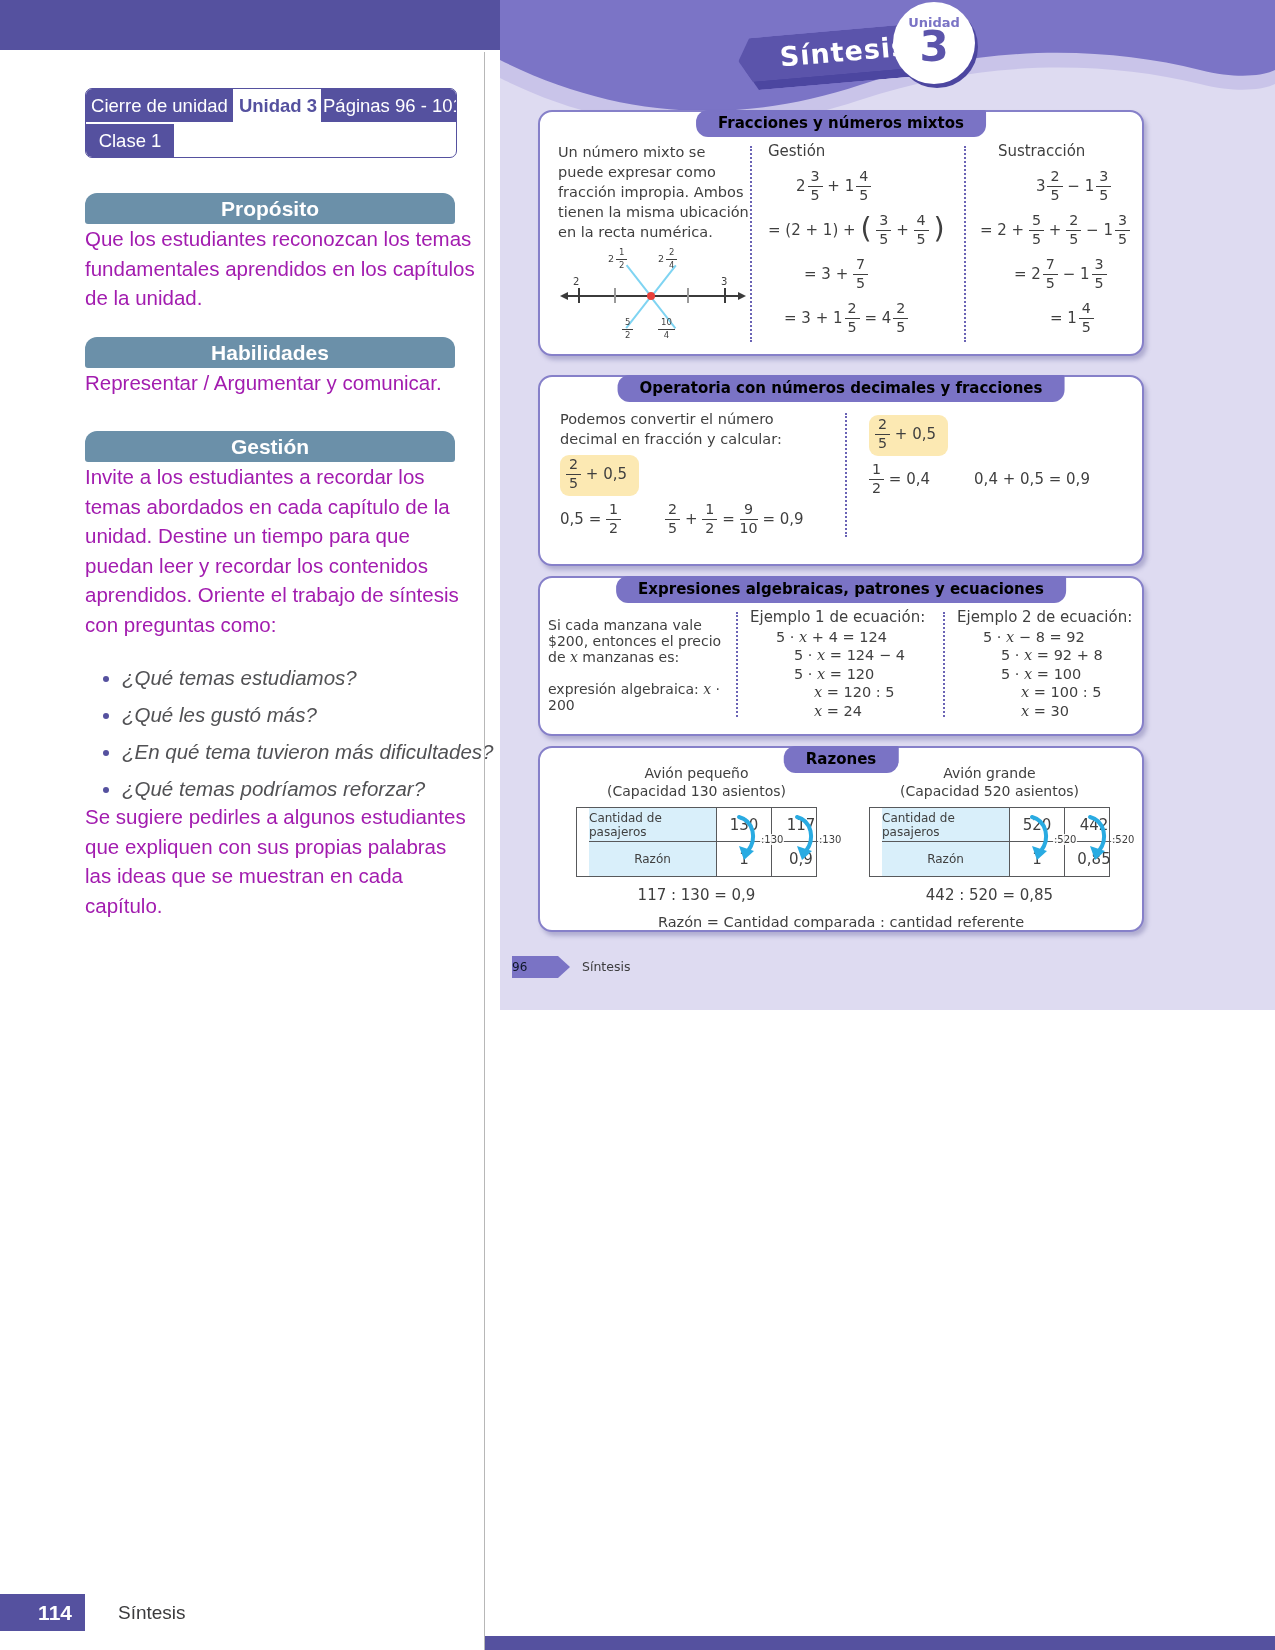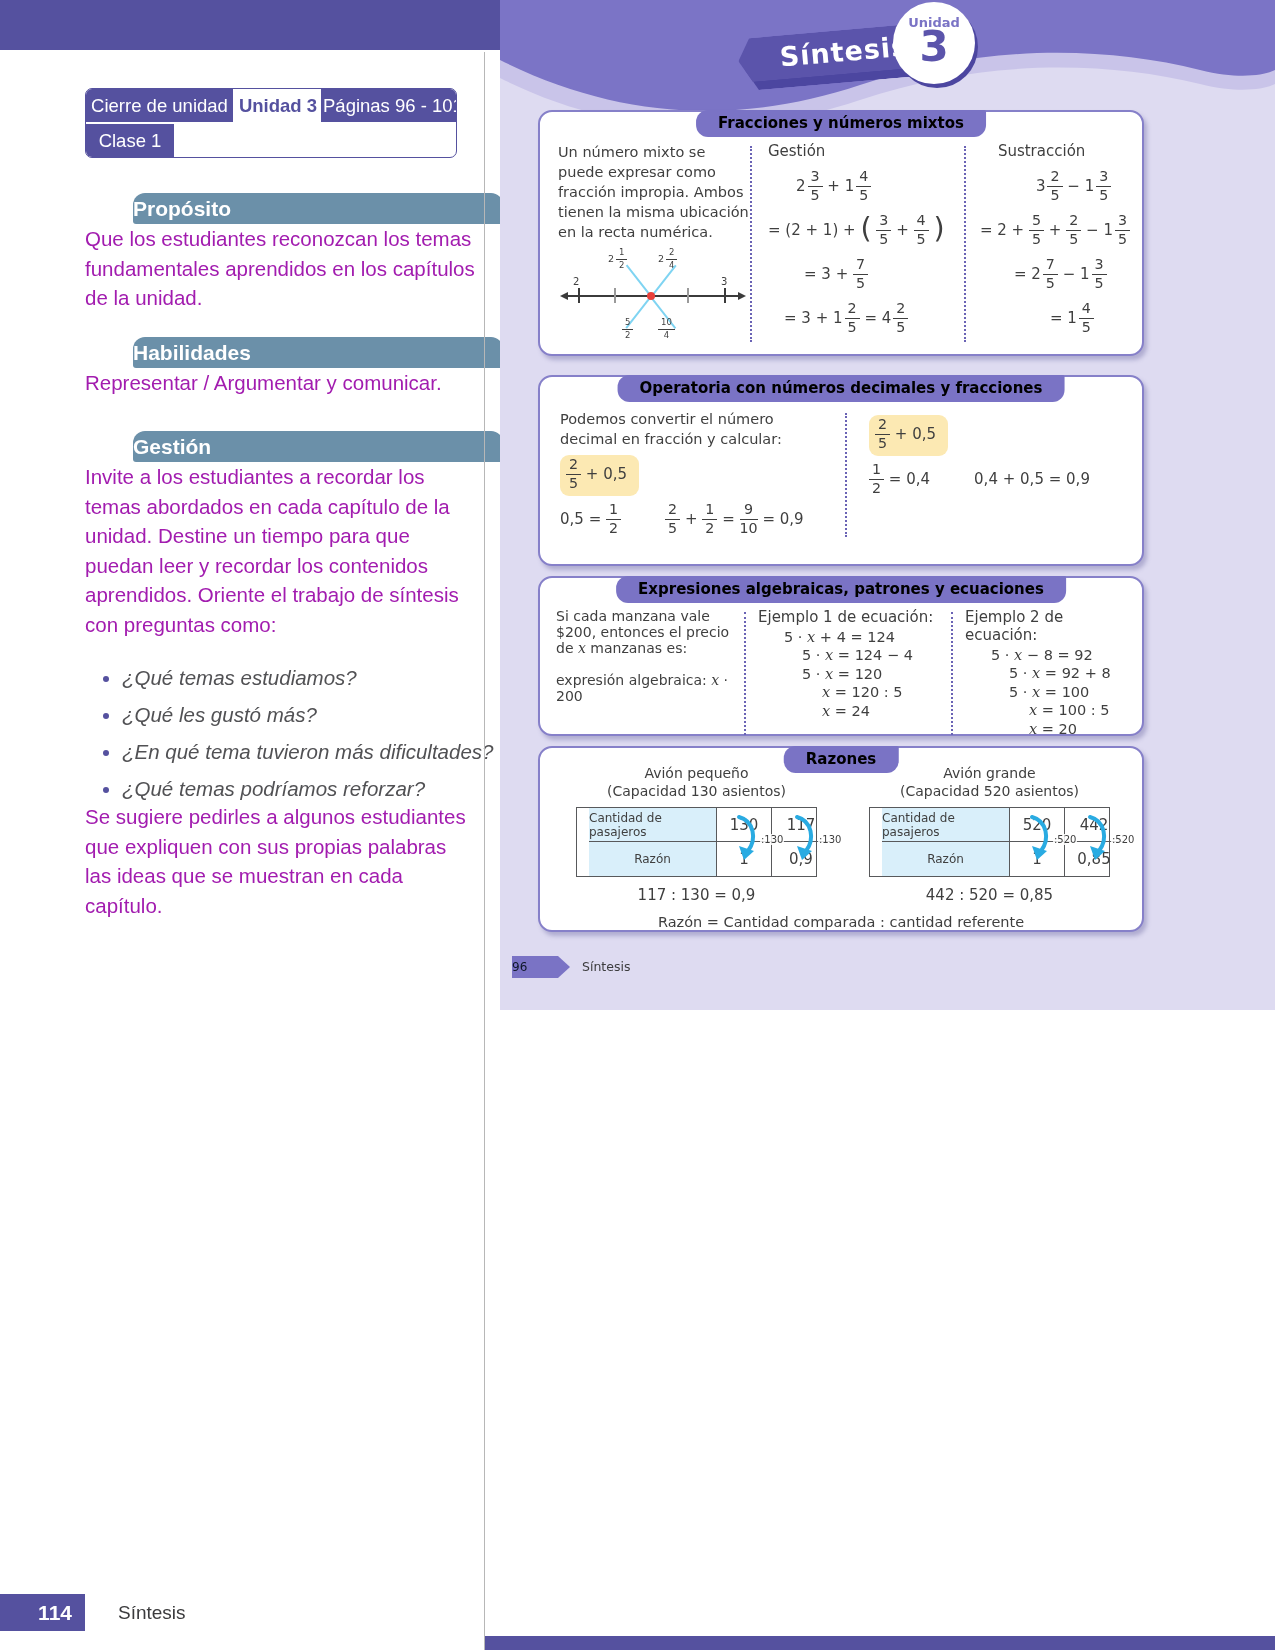--- a/index.html
+++ b/index.html
@@ -15,21 +15,21 @@
   .it-purple{background:#55519f;color:#fff;}
   .it-white{background:#fff;color:#55519f;}
   .c-cierre{width:147px;border-right:2px solid #fff;}
   .c-unidad{width:86px;font-weight:bold;}
   .c-paginas{flex:1;border-left:2px solid #55519f;}
   .r2{border-top:2px solid #fff;}
   .c-clase{width:88px;}
   .c-sint{flex:1;background:#fff;color:#55519f;border-top:1.5px solid #55519f;border-left:1.5px solid #55519f;}
 
   .sec-h{position:absolute;left:85px;width:370px;height:31px;line-height:31px;background:#6b90a9;
-         color:#fff;font-weight:bold;font-size:21px;border-radius:12px 12px 3px 3px;margin-left:48px;}
+         color:#fff;font-weight:bold;font-size:21px;text-align:center;border-radius:12px 12px 3px 3px;}
   .para{position:absolute;left:85px;width:392px;margin:0;font-size:20.5px;line-height:1.44;color:#a21caf;}
   .bullets{position:absolute;left:88px;top:666px;width:400px;margin:0;padding:0 0 0 24px;color:#55519f;}
   .bullets li{margin-bottom:13px;font-size:20.5px;margin-left:10px;}
   .bullets li span{font-style:italic;color:#515154;}
   .page-num{position:absolute;left:0;top:1594px;width:85px;height:37px;background:#55519f;color:#fff;
             font-weight:bold;font-size:21px;line-height:37px;text-align:right;padding-right:0;}
   .page-num span{margin-right:13px;}
   .page-label{position:absolute;left:118px;top:1602px;font-size:19px;color:#3b3b3d;}
   .gray-line{position:absolute;left:484px;top:52px;width:1px;height:1598px;background:#b7b7b7;}
   .bottom-strip{position:absolute;left:485px;top:1636px;width:790px;height:14px;background:#55519f;}
@@ -94,21 +94,21 @@
   .nl-cyan{position:absolute;left:93px;top:50px;width:40px;height:1.5px;background:#7fd4f2;transform-origin:0 50%;}
   .nl-dot{position:absolute;left:89px;top:46px;width:8px;height:8px;border-radius:50%;background:#e8413c;}
 
   .bx2-cols{display:flex;padding:32px 10px 6px 20px;}
   .bx2-c{width:285px;box-sizing:border-box;}
   .bx2-c.second{padding-left:22px;flex:1;}
   .hl{display:inline-block;background:#fce9b3;border-radius:9px;padding:2px 12px 4px 6px;margin:6px 0 2px 0;}
   .eq-row{display:flex;gap:44px;align-items:center;}
   .eq-row .eq{margin:4px 0;}
 
-  .bx3-cols{display:flex;padding:30px 8px 6px 16px;font-size:14px;}
+  .bx3-cols{display:flex;padding:30px 8px 6px 8px;font-size:14px;align-items:center;}
   .bx3-c1{width:188px;box-sizing:border-box;padding-right:8px;}
   .bx3-c1 .eq{white-space:normal;margin:0 0 16px 0;font-size:14px;}
   .bx3-c2{width:205px;box-sizing:border-box;padding-left:12px;}
   .bx3-c3{flex:1;padding-left:12px;}
   .bx3 .line{margin:2.5px 0;font-size:14.5px;white-space:nowrap;}
   .e0{padding-left:26px;} .e1{padding-left:44px;} .e2{padding-left:44px;} .e3{padding-left:64px;} .e4{padding-left:64px;}
 
   .bx4-row{display:flex;padding:16px 6px 0 10px;}
   .rz-group{width:50%;text-align:center;}
   .rz-cap{font-size:14px;line-height:1.3;}
@@ -265,21 +265,21 @@
           <div class="line e3"><span class="veq">x</span> <span class="tok">=</span> <span class="tok">120</span> <span class="tok">:</span> <span class="tok">5</span> </div>
           <div class="line e4"><span class="veq">x</span> <span class="tok">=</span> <span class="tok">24</span> </div>
         </div>
         <div class="vdiv"></div>
         <div class="bx3-c3">
           <div class="subh">Ejemplo 2 de ecuación:</div>
           <div class="line e0"><span class="tok">5</span> <span class="tok">·</span> <span class="veq">x</span> <span class="tok">−</span> <span class="tok">8</span> <span class="tok">=</span> <span class="tok">92</span> </div>
           <div class="line e1"><span class="tok">5</span> <span class="tok">·</span> <span class="veq">x</span> <span class="tok">=</span> <span class="tok">92</span> <span class="tok">+</span> <span class="tok">8</span> </div>
           <div class="line e2"><span class="tok">5</span> <span class="tok">·</span> <span class="veq">x</span> <span class="tok">=</span> <span class="tok">100</span> </div>
           <div class="line e3"><span class="veq">x</span> <span class="tok">=</span> <span class="tok">100</span> <span class="tok">:</span> <span class="tok">5</span> </div>
-          <div class="line e4"><span class="veq">x</span> <span class="tok">=</span> <span class="tok">20</span> </div>
+          <div class="line e4"><span class="veq">x</span> <span class="tok">=</span> <span class="tok">30</span> </div>
         </div>
       </div>
     </div>
 
     <div class="box bx4">
       <div class="box-pill">Razones</div>
       <div class="bx4-row">
         <div class="rz-group">
           <div class="rz-cap">Avión pequeño</div>
           <div class="rz-cap">(Capacidad 130 asientos)</div>

